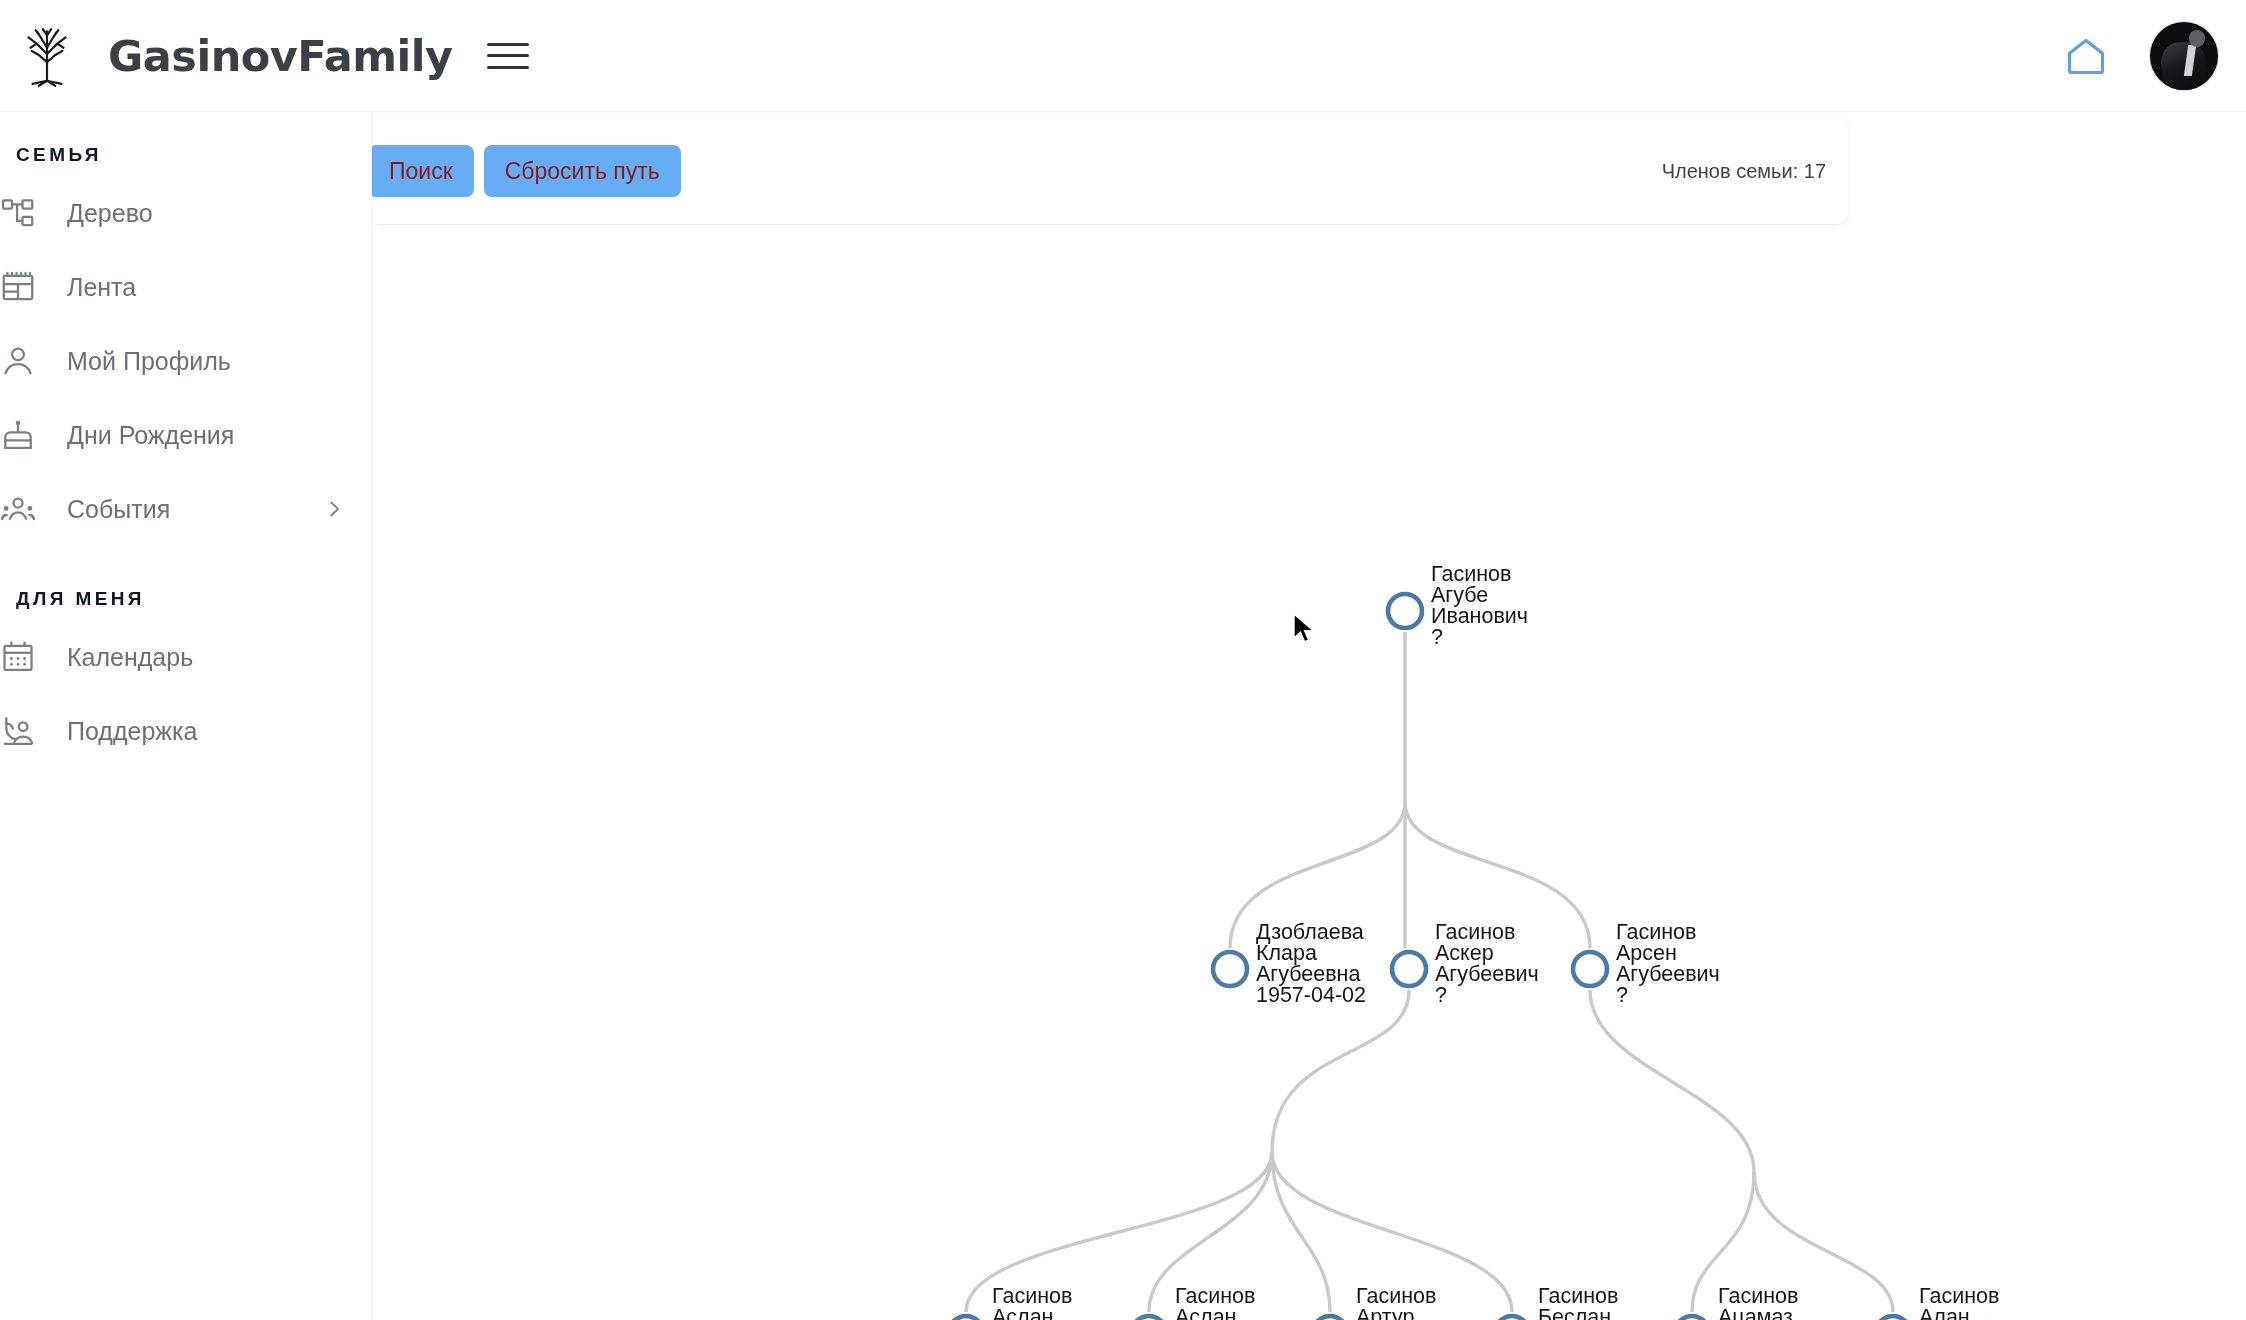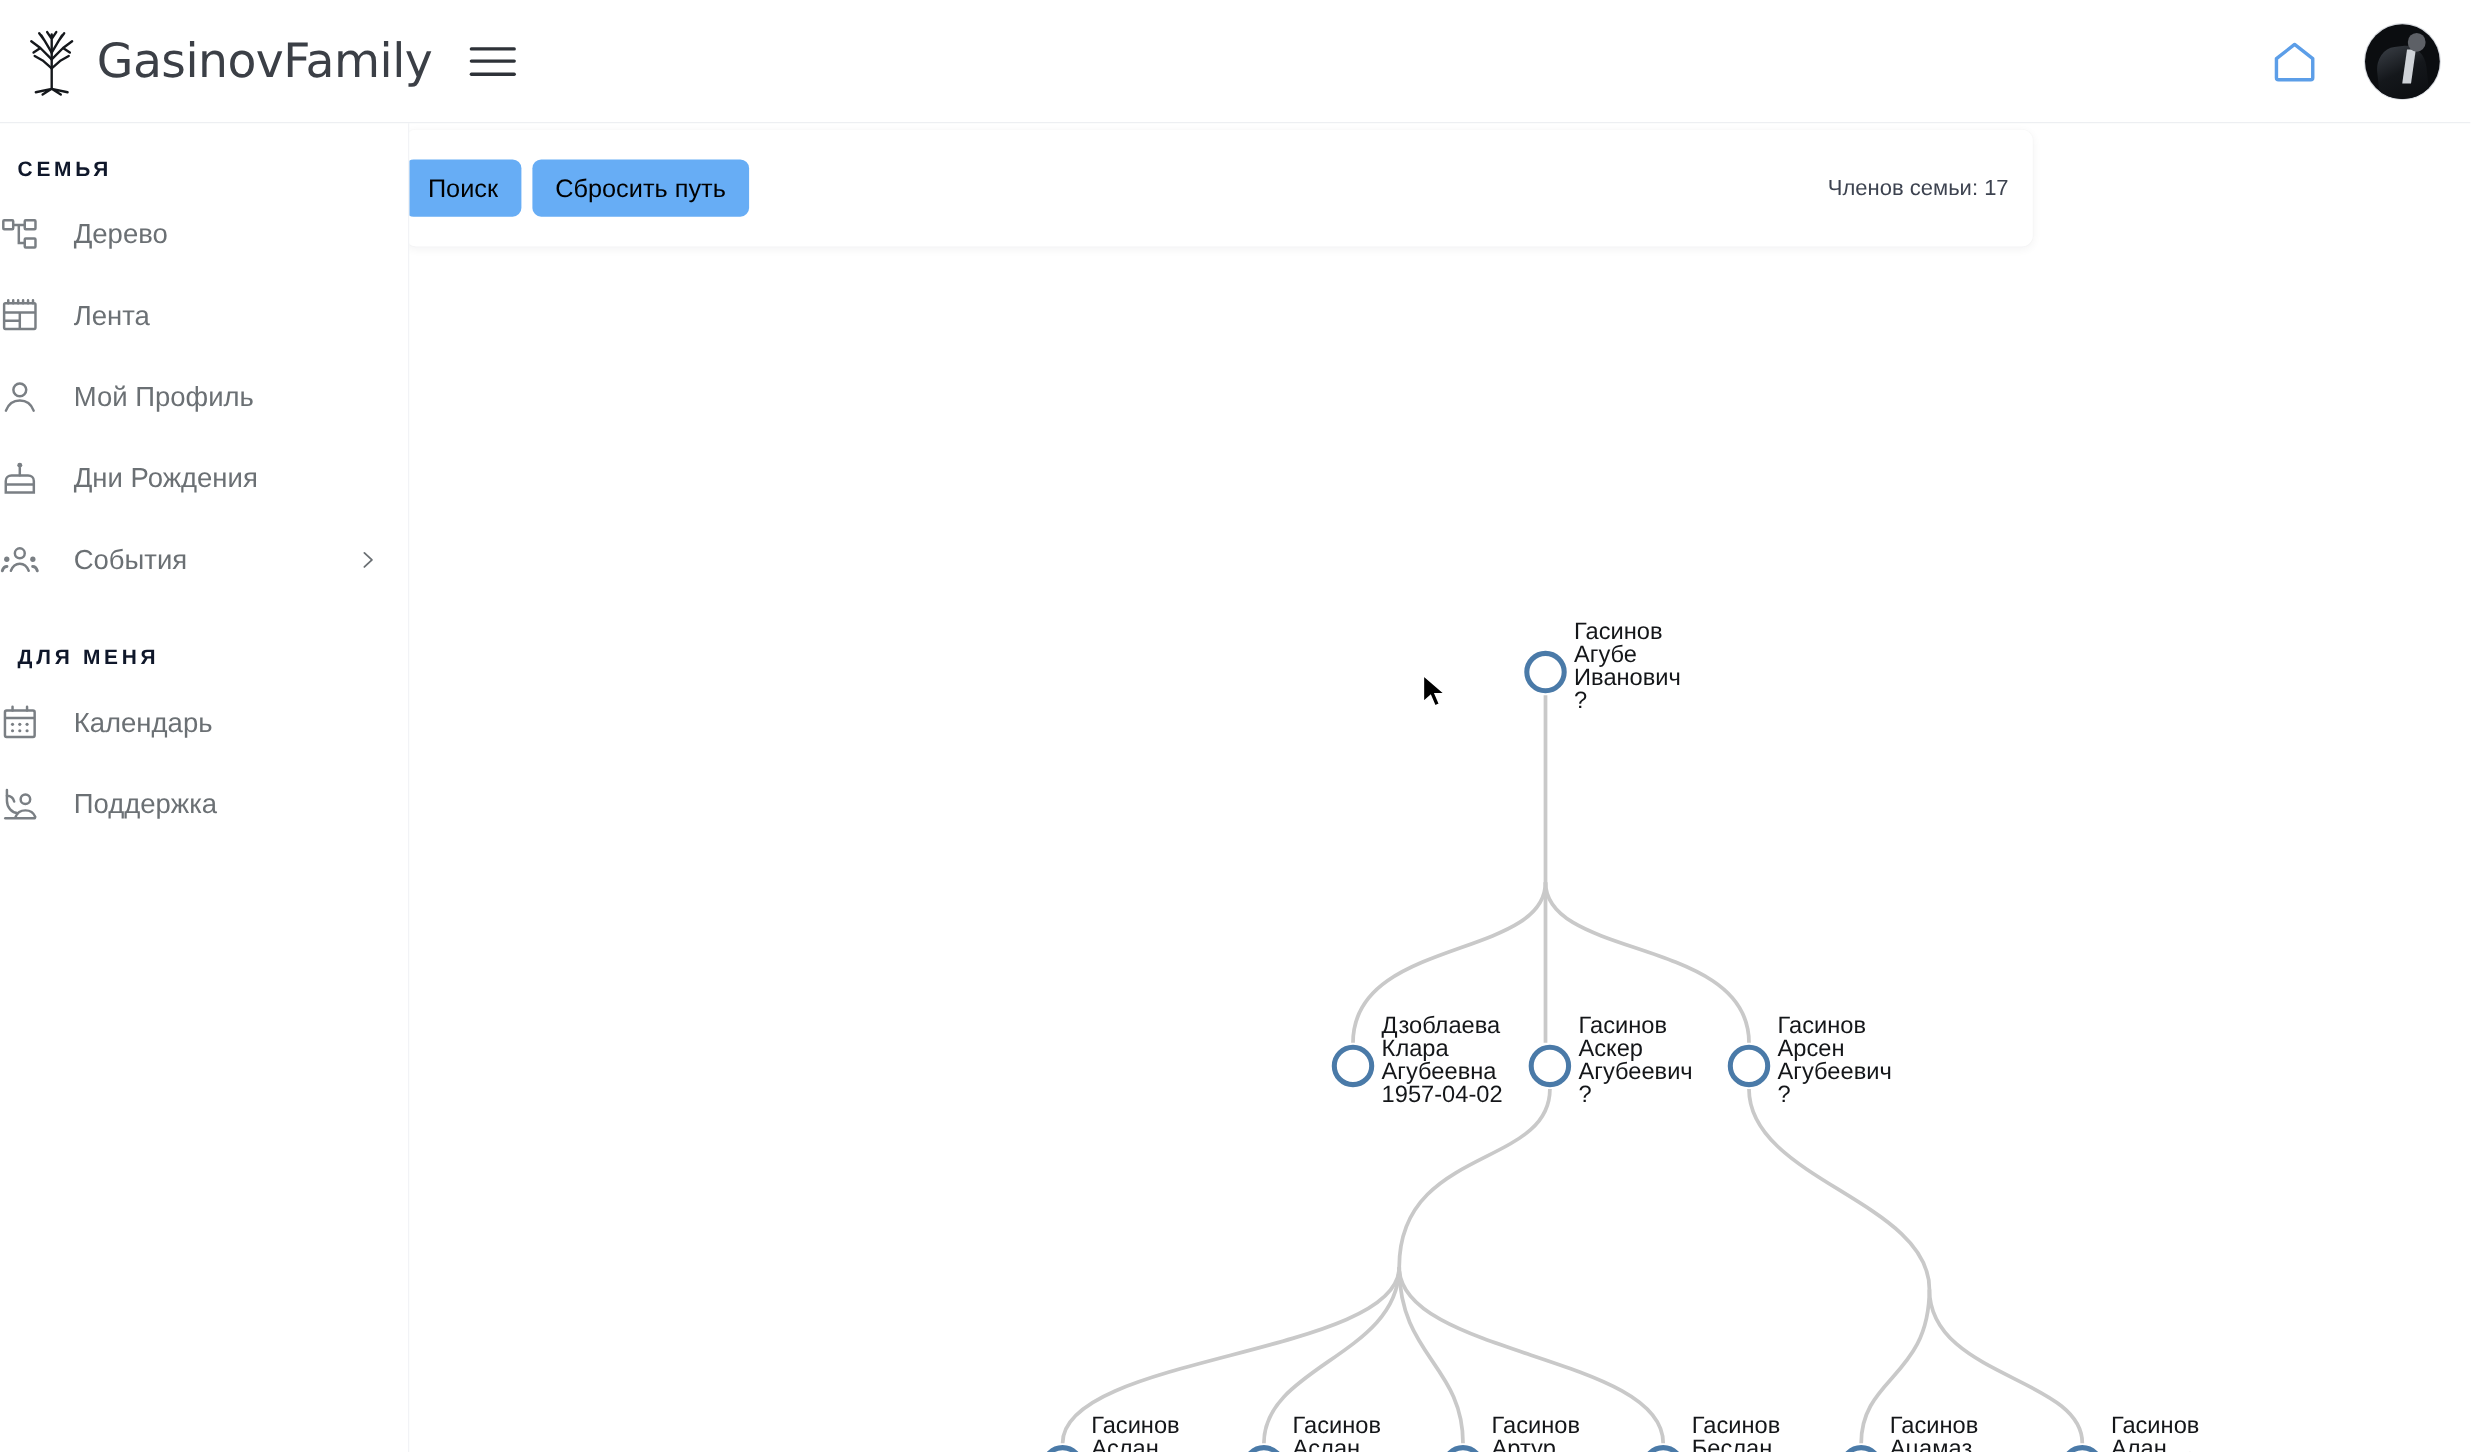--- a/index.html
+++ b/index.html
@@ -16,22 +16,22 @@
     position: absolute; top: 0; left: 0;
     width: 2246px; height: 112px;
     background: #ffffff;
     border-bottom: 1px solid #eceef1;
     display: flex; align-items: center;
     z-index: 30;
   }
   .brand { display: flex; align-items: center; padding-left: 14px; }
   .brand-logo { width: 66px; height: 66px; display: block; }
   .brand-title {
-    font-size: 43px; font-weight: 400; color: #3b3f46;
-    margin-left: 8px; letter-spacing: -0.5px;
+    font-size: 43px; font-weight: 700; color: #3b3f46;
+    margin-left: 28px; letter-spacing: -0.5px;
     font-family: "DejaVu Sans", sans-serif;
   }
   .hamburger {
     margin-left: 34px; width: 42px; height: 34px;
     display: flex; flex-direction: column; justify-content: space-between;
     cursor: pointer; padding: 4px 0;
   }
   .hamburger span { display: block; height: 3px; background: #2e3238; border-radius: 2px; }
   .topbar-right {
     margin-left: auto; display: flex; align-items: center;
@@ -99,21 +99,21 @@
     position: absolute; left: -4px; top: 6px;
     width: 1480px; height: 106px;
     background: #ffffff;
     border-radius: 10px;
     box-shadow: 0 2px 9px rgba(20,25,40,0.055), 0 0 0 1px rgba(20,25,40,0.012);
     display: flex; align-items: center;
     padding: 0 22px 0 0;
   }
   .tb-left { display: flex; gap: 10px; margin-left: -10px; padding-left: 10px; }
   .btn {
-    background: #67adf5; color: #000000;
+    background: #67adf5; color: #7f1d1d;
     border: none; border-radius: 8px;
     font-size: 23px; font-family: "Liberation Sans", sans-serif;
     padding: 13px 21px; cursor: pointer;
     line-height: 1.15;
   }
   .tb-count {
     margin-left: auto; font-size: 20px; color: #3d4350;
     white-space: nowrap;
   }
 

